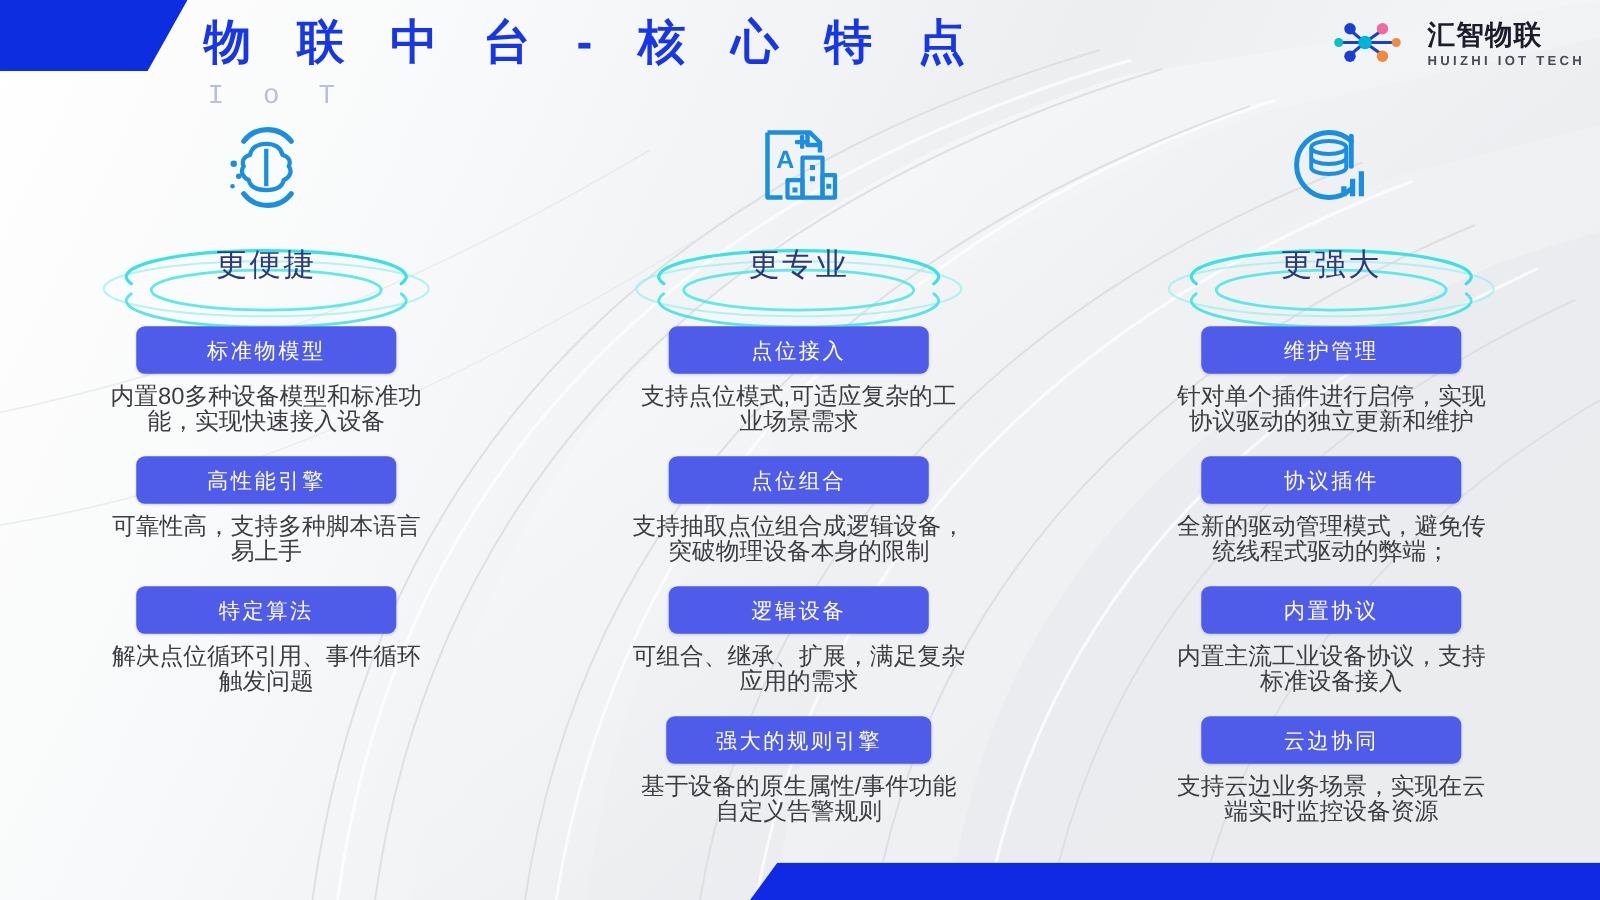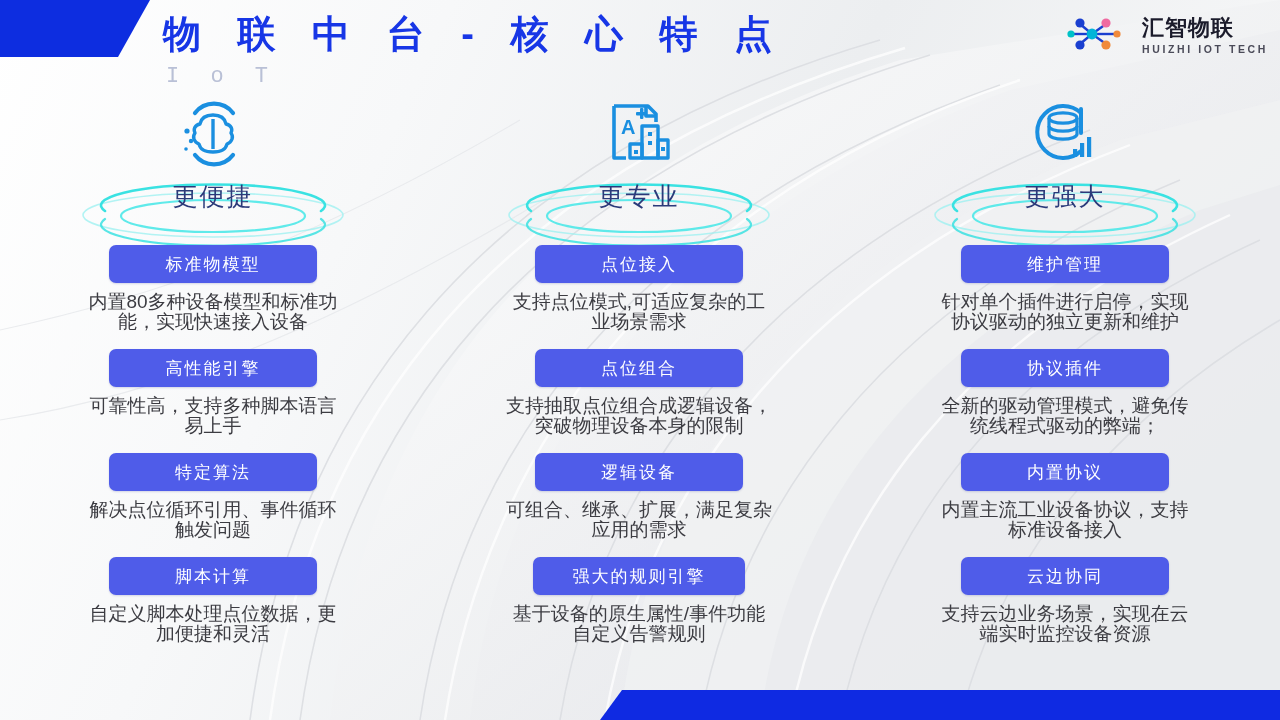--- a/index.html
+++ b/index.html
@@ -49,21 +49,21 @@
   .logo-mark{width:56px;height:40px;}
   .logo-text{display:flex;flex-direction:column;line-height:1;}
   .logo-cn{font-size:22px;font-weight:bold;color:#1b1b2b;letter-spacing:1px;}
   .logo-en{font-size:10.5px;color:#4a4a58;letter-spacing:2.6px;margin-top:5px;font-weight:bold;}
 
   
   .cols{position:absolute;left:0;top:95px;width:1280px;display:flex;}
   .col{width:426px;display:flex;flex-direction:column;align-items:center;}
 
   .icon-wrap{height:78px;display:flex;align-items:center;justify-content:center;}
-  .ring-wrap{position:relative;width:300px;height:70px;margin-top:2px;}
+  .ring-wrap{position:relative;width:300px;height:70px;margin-top:18px;}
   .ring-svg{position:absolute;left:0;top:0;}
   .col-head{
     position:absolute;left:0;top:0;width:300px;text-align:center;
     font-size:25px;color:#2b3a7a;letter-spacing:2px;line-height:42px;
   }
 
   .items{width:100%;display:flex;flex-direction:column;align-items:center;}
   .item{width:100%;display:flex;flex-direction:column;align-items:center;}
   .pill{
     width:208px;height:38px;border-radius:7px;
@@ -191,24 +191,20 @@
           <div class="desc">内置80多种设备模型和标准功能，实现快速接入设备</div>
         </div>
         <div class="item">
           <div class="pill">高性能引擎</div>
           <div class="desc">可靠性高，支持多种脚本语言易上手</div>
         </div>
         <div class="item">
           <div class="pill">特定算法</div>
           <div class="desc">解决点位循环引用、事件循环触发问题</div>
         </div>
-        <div class="item">
-          <div class="pill">脚本计算</div>
-          <div class="desc">自定义脚本处理点位数据，更加便捷和灵活</div>
-        </div>
       </div>
     </div>
 
     <div class="col">
       <div class="icon-wrap">
         <svg width="70" height="68" viewBox="0 0 70 68">
           <g fill="none" stroke="#1a8fe0" stroke-width="3.6" stroke-linejoin="round">
             <path d="M10,6 L44,6 L52,14 L52,22"></path>
             <path d="M10,6 L10,58 L22,58"></path>
             <path d="M42,6 L42,16 L52,16"></path>

